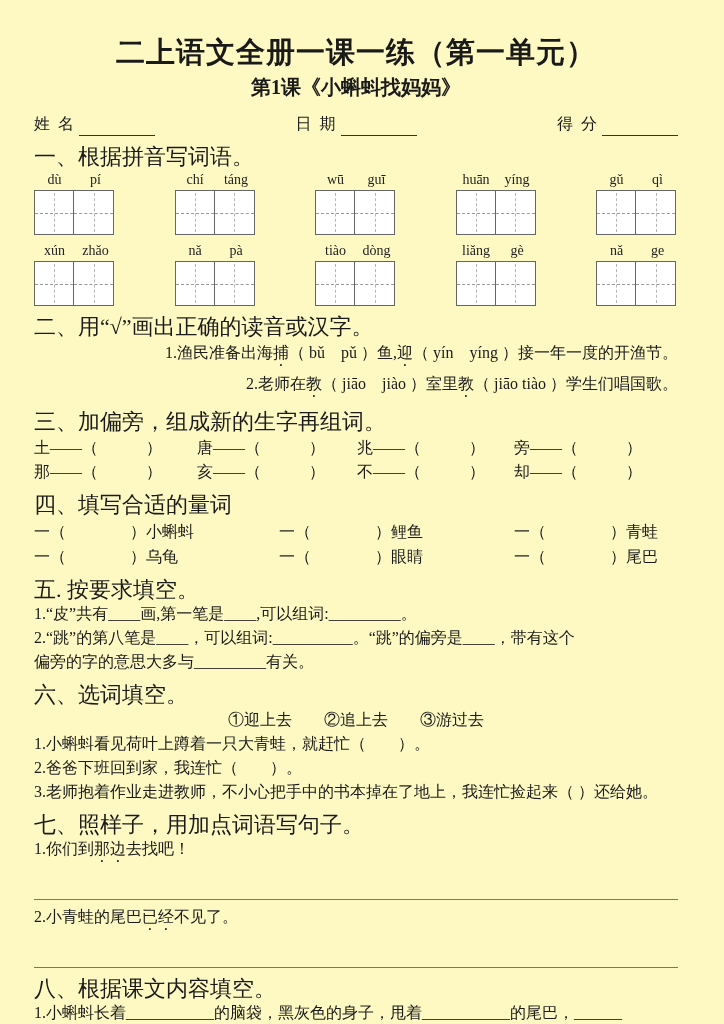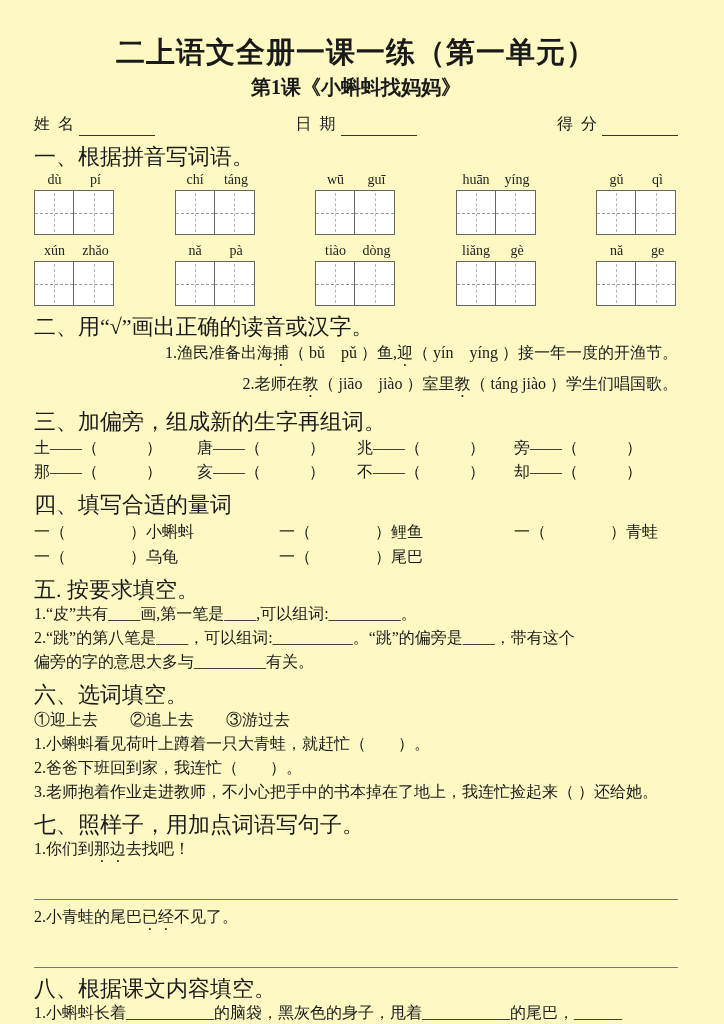--- a/index.html
+++ b/index.html
@@ -30,21 +30,21 @@
   .cell::after{content:"";position:absolute;top:50%;left:0;right:0;border-top:1px dashed #999;}
   
   .dot{
     -webkit-text-emphasis:filled dot;-webkit-text-emphasis-position:under right;
     text-emphasis:filled dot;text-emphasis-position:under right;
   }
   .item{line-height:28px;text-align:right;}
   .item24{line-height:24px;}
   .grid4{display:grid;grid-template-columns:163px 160px 157px auto;line-height:24px;margin-top:2px;}
   .grid3{display:grid;grid-template-columns:245px 235px auto;line-height:25px;margin-top:2px;}
-  .options{text-align:left;line-height:25px;}
+  .options{text-align:center;line-height:25px;}
   .ansline{border-bottom:1.5px solid #777;height:0;margin-top:33px;margin-bottom:5px;}
 </style>
 </head>
 <body>
 
 <div class="page">
 
   <div class="title">二上语文全册一课一练（第一单元）</div>
   <div class="subtitle">第1课《小蝌蚪找妈妈》</div>
 
@@ -164,40 +164,41 @@
         </div>
       <div class="boxpair">
           <div class="cell"></div>
           <div class="cell"></div>
         </div>
     </div>
   </div>
 
   <div class="shead">二、用“√”画出正确的读音或汉字。</div>
   <div class="item"><span>1.渔民准备出海</span><span class="dot">捕</span><span>（ bǔ　pǔ ）鱼,</span><span class="dot">迎</span><span>（ yín　yíng ）接一年一度的开渔节。</span></div>
-  <div class="item"><span>2.老师在</span><span class="dot">教</span><span>（ jiāo　jiào ）室里</span><span class="dot">教</span><span>（ táng jiào ）学生们唱国歌。</span></div>
+  <div class="item"><span>2.老师在</span><span class="dot">教</span><span>（ jiāo　jiào ）室里</span><span class="dot">教</span><span>（ jiāo tiào ）学生们唱国歌。</span></div>
 
   <div class="shead">三、加偏旁，组成新的生字再组词。</div>
   <div class="grid4">
     <span>土——（　　　）</span>
     <span>唐——（　　　）</span>
     <span>兆——（　　　）</span>
     <span>旁——（　　　）</span>
     <span>那——（　　　）</span>
     <span>亥——（　　　）</span>
     <span>不——（　　　）</span>
     <span>却——（　　　）</span>
   </div>
 
   <div class="shead">四、填写合适的量词</div>
   <div class="grid3">
     <span>一（　　　　）小蝌蚪</span>
     <span>一（　　　　）鲤鱼</span>
     <span>一（　　　　）青蛙</span>
     <span>一（　　　　）乌龟</span>
+    <span>一（　　　　）眼睛</span>
     <span>一（　　　　）尾巴</span>
   </div>
 
   <div class="shead">五. 按要求填空。</div>
   <div class="item24">1.“皮”共有____画,第一笔是____,可以组词:_________。</div>
   <div class="item24">2.“跳”的第八笔是____，可以组词:__________。“跳”的偏旁是____，带有这个</div>
   <div class="item24">偏旁的字的意思大多与_________有关。</div>
 
   <div class="shead">六、选词填空。</div>
   <div class="options">①迎上去　　②追上去　　③游过去</div>

